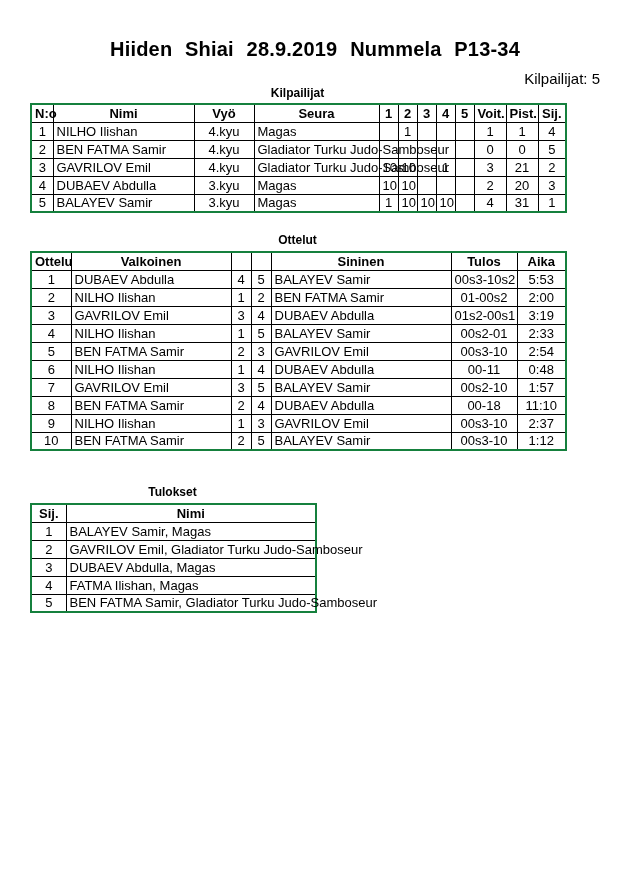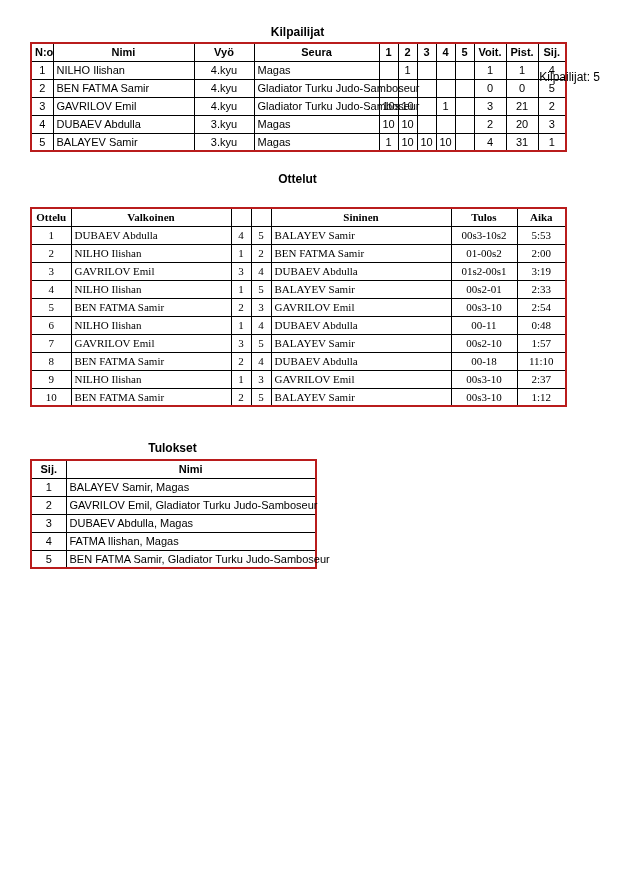--- a/index.html
+++ b/index.html
@@ -16,63 +16,64 @@
     text-align: center;
     font-size: 20px;
     font-weight: bold;
     word-spacing: 7px;
     letter-spacing: 0.2px;
   }
 
   .count {
     position: absolute;
     top: 70px; right: 30px;
-    font-size: 12px;
+    font-size: 15px;
   }
 
   .section-title {
     font-size: 12px;
     font-weight: bold;
     text-align: center;
   }
   .w535 { width: 535px; margin-left: 30px; }
   .w285 { width: 285px; margin-left: 30px; }
   .mt8  { margin-top: 25px; }
   .mt20 { margin-top: 20px; }
   .mt18 { margin-top: 34px; }
 
   table {
     border-collapse: collapse;
     table-layout: fixed;
     margin-left: 30px;
     margin-top: 3px;
-    border: 2px solid #b91c1c;
-    font-size: 11px;
+    border: 2px solid #15803d;
+    font-size: 13px;
   }
   th, td {
     border: 1px solid #000;
     height: 18px;
     padding: 0 3px;
     vertical-align: middle;
     white-space: nowrap;
     overflow: visible;
   }
   th { font-weight: bold; text-align: center; }
   td.l { text-align: left; }
   td.c { text-align: center; }
   td.ovf { overflow: visible; }
   .tbl-competitors { width: 535px; }
-  .tbl-matches     { width: 535px; margin-top: 21px; font-family: Liberation Serif, serif; }
+  .tbl-matches     { width: 535px; margin-top: 4px; }
   .tbl-results     { width: 285px; margin-top: 4px; }
 </style>
 </head>
 <body>
 
 <div class="page">
 
+  <h1 class="title">Hiiden Shiai 28.9.2019 Nummela P13-34</h1>
 
   <div class="count">Kilpailijat: 5</div>
 
   <div class="section-title w535 mt8">Kilpailijat</div>
 
   <table class="tbl-competitors">
     <colgroup>
       <col style="width:22px">
         <col style="width:141px">
         <col style="width:60px">

